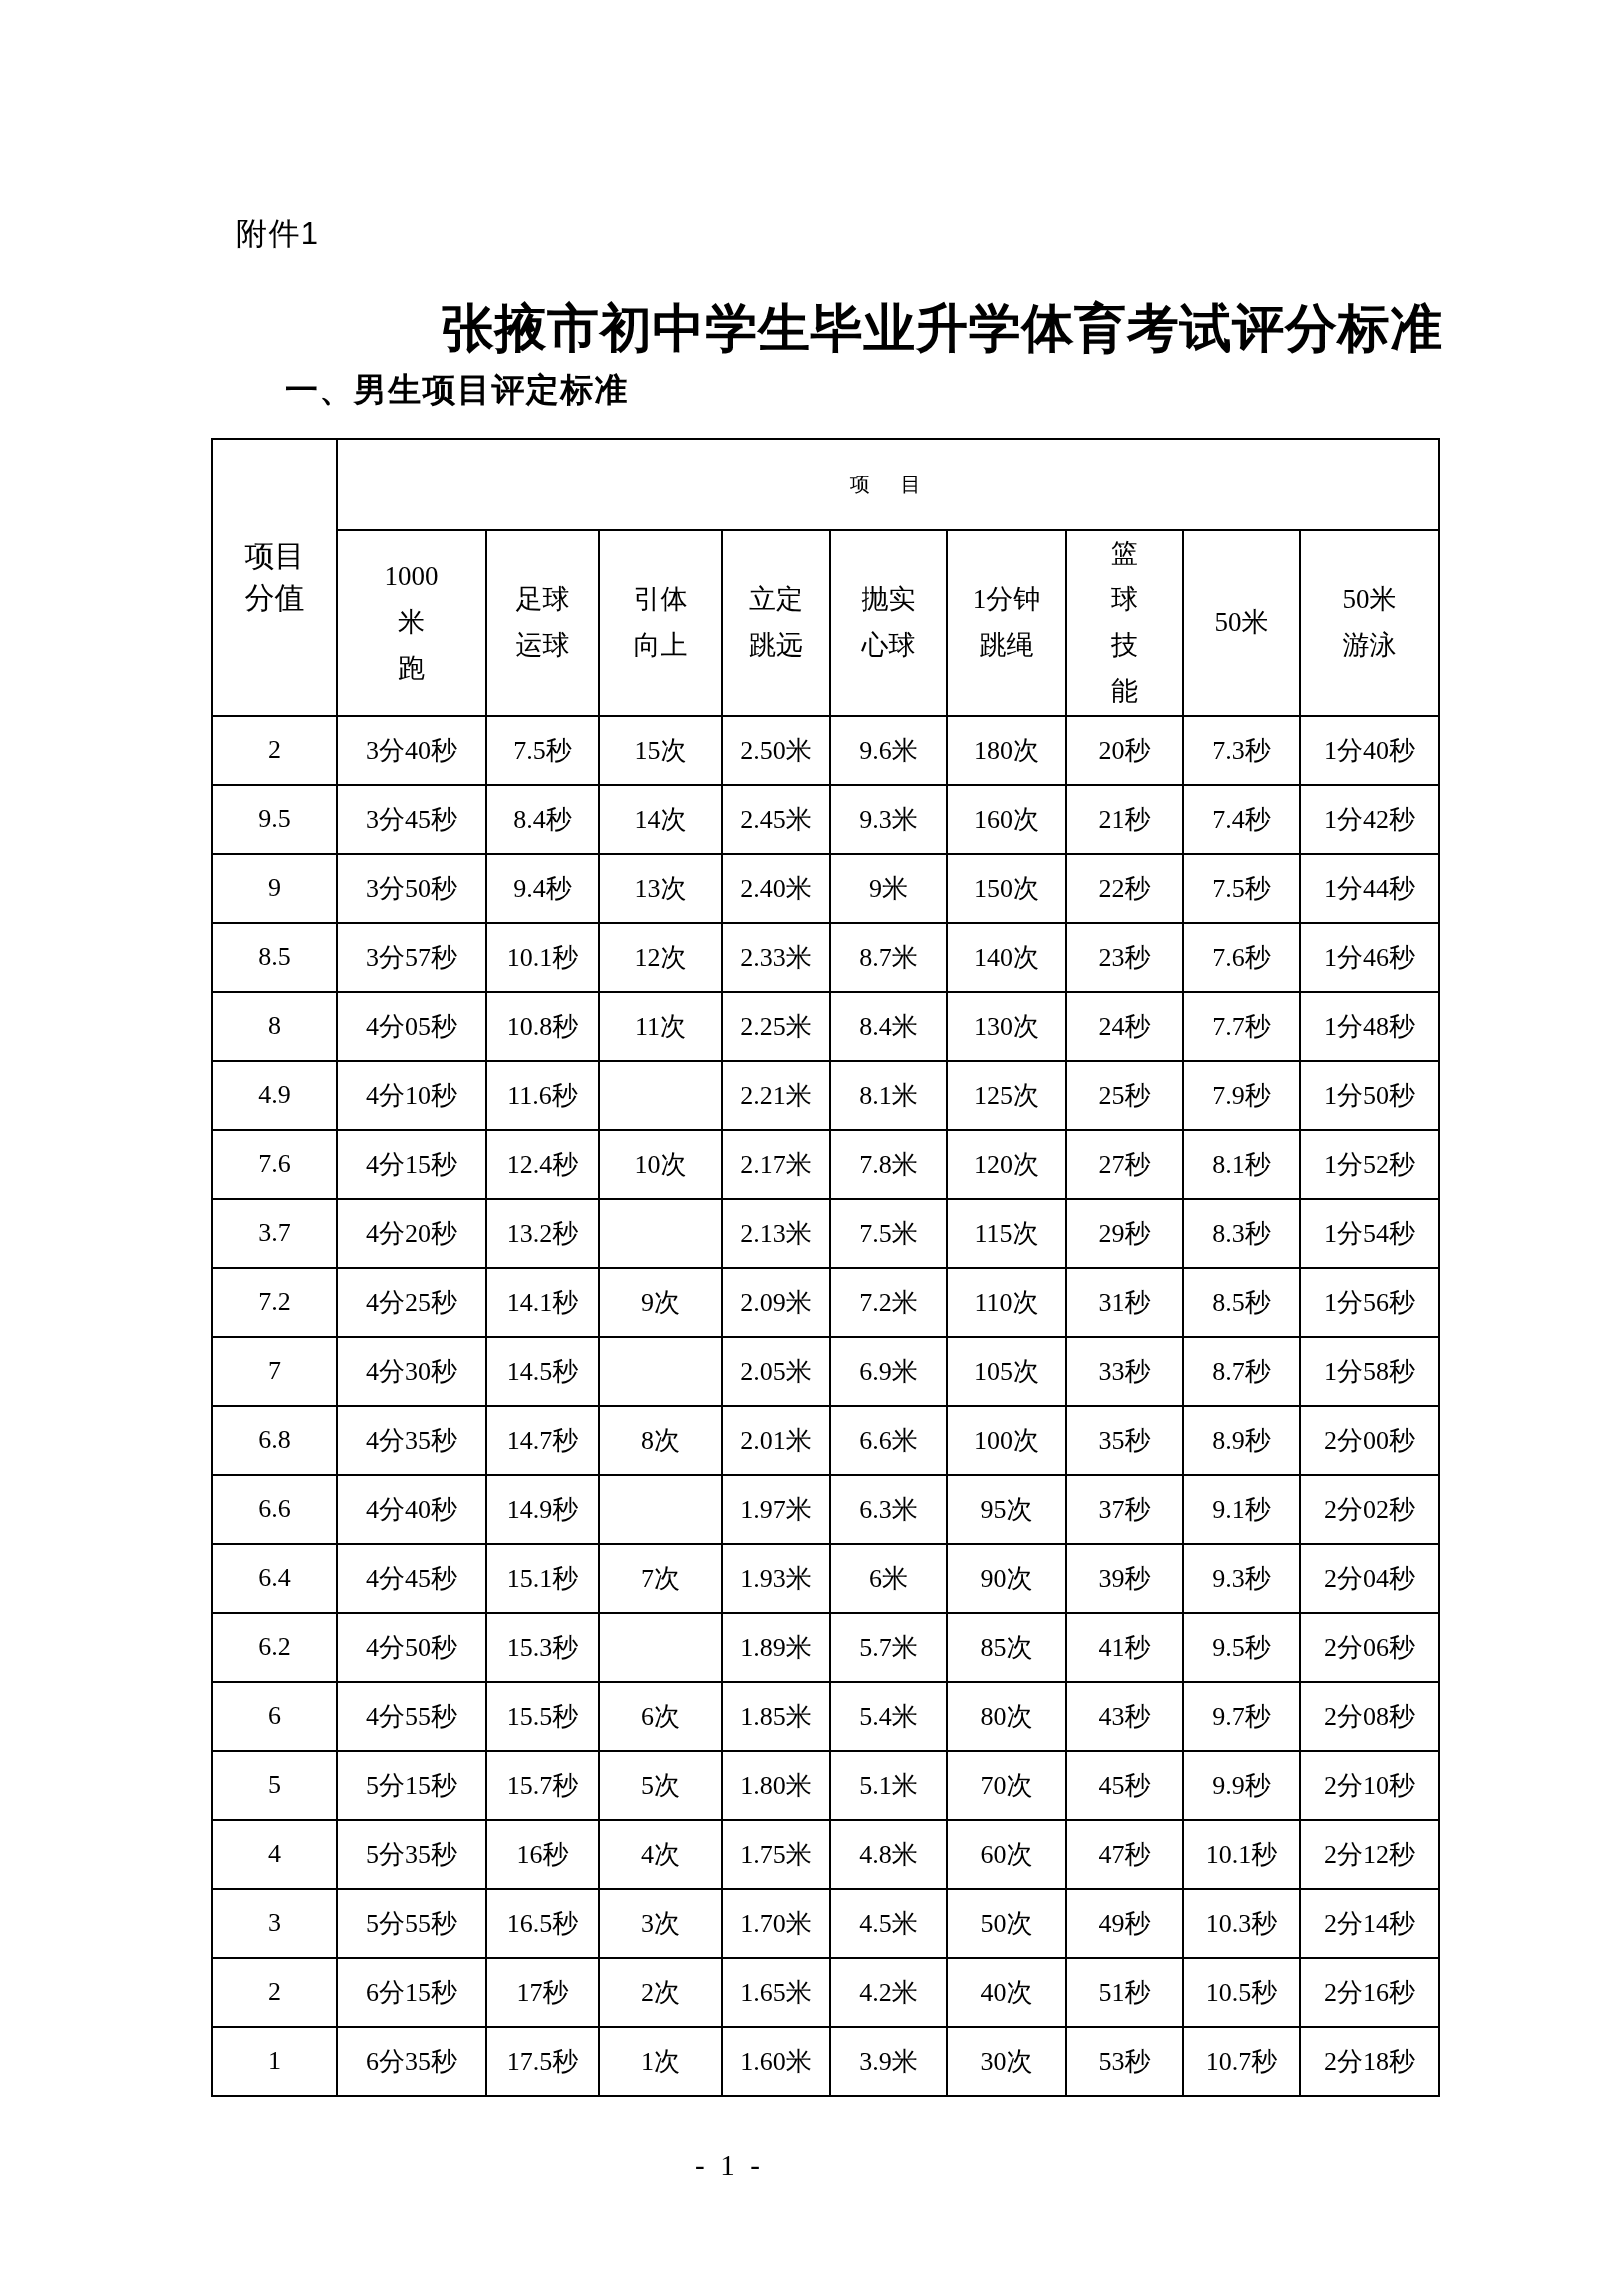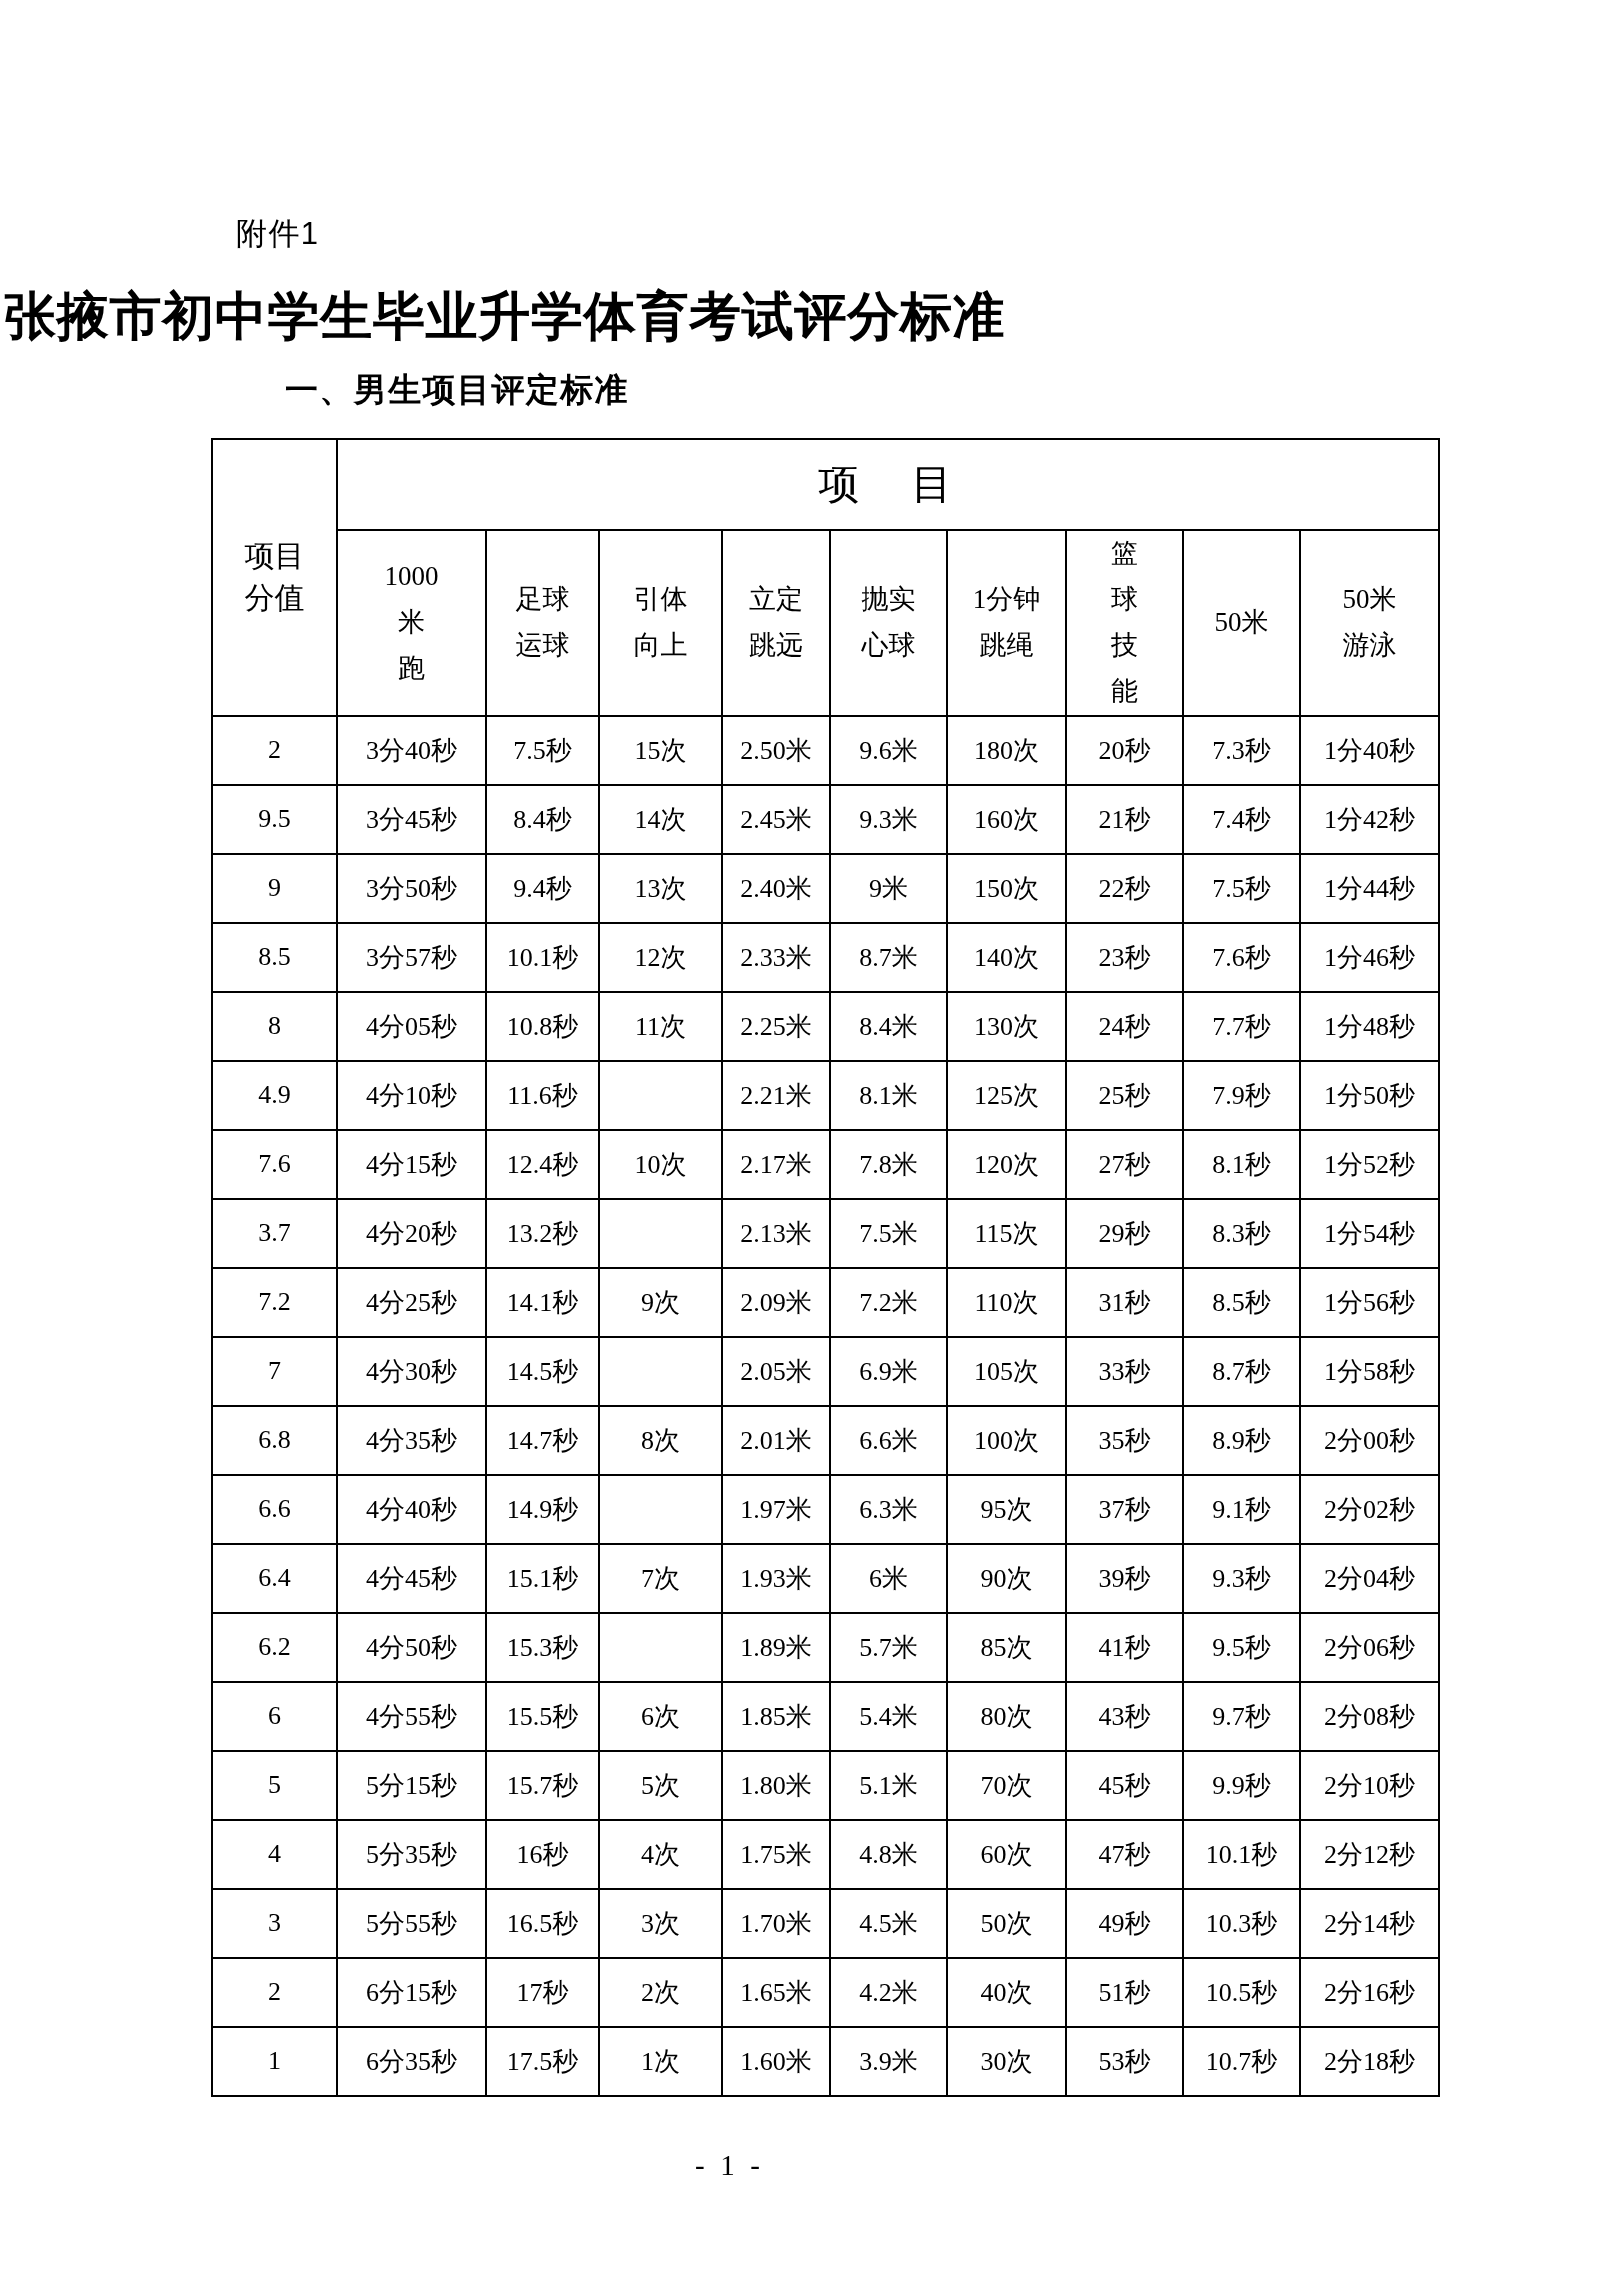--- a/index.html
+++ b/index.html
@@ -29,22 +29,22 @@
     font-family: "Liberation Sans", "DejaVu Sans", sans-serif;
     font-weight: 400;
     letter-spacing: 1.4px;
     white-space: nowrap;
   }
   .title {
     position: absolute;
     left: 0;
     right: 0;
     top: 278px;
-    margin: 4px;
-    text-align: left;
+    margin: 16px;
+    text-align: right;
     font-size: 52px;
     font-weight: 700;
     font-family: "Liberation Serif", "DejaVu Serif", serif;
     letter-spacing: 0.7px;
     white-space: nowrap;
   }
   .section {
     position: absolute;
     left: 285px;
     top: 368px;
@@ -75,21 +75,21 @@
   }
   tr.group-row { height: 91px; }
   tr.sub-row   { height: 177px; }
   tbody tr     { height: 69px; }
   th.corner {
     font-size: 30px;
     line-height: 1.4;
     font-family: Liberation Serif, serif;
   }
   th.group {
-    font-size: 41px;
+    font-size: 20px;
     letter-spacing: 5.5px;
   }
   th.colhead {
     font-size: 27px;
     line-height: 1.7;
   }
   td.score-cell, td.value-cell {
     font-size: 26px;
     white-space: nowrap;
   }

